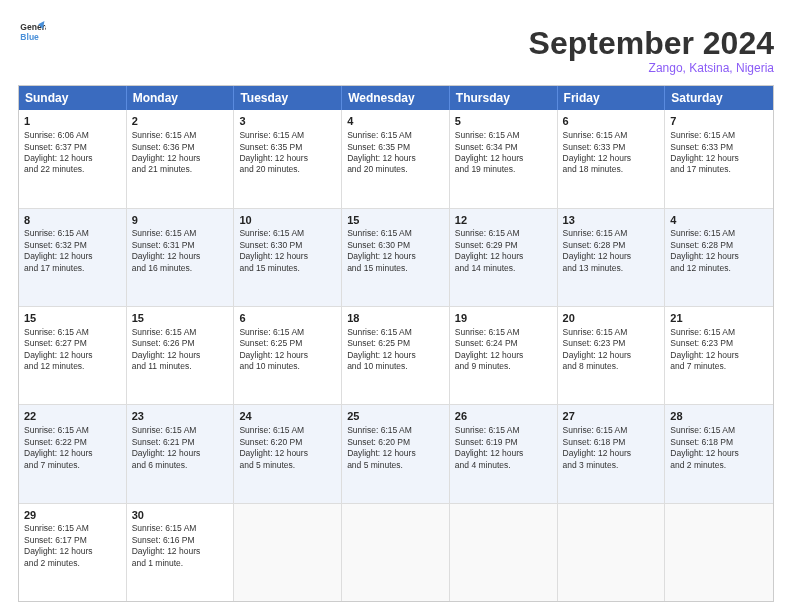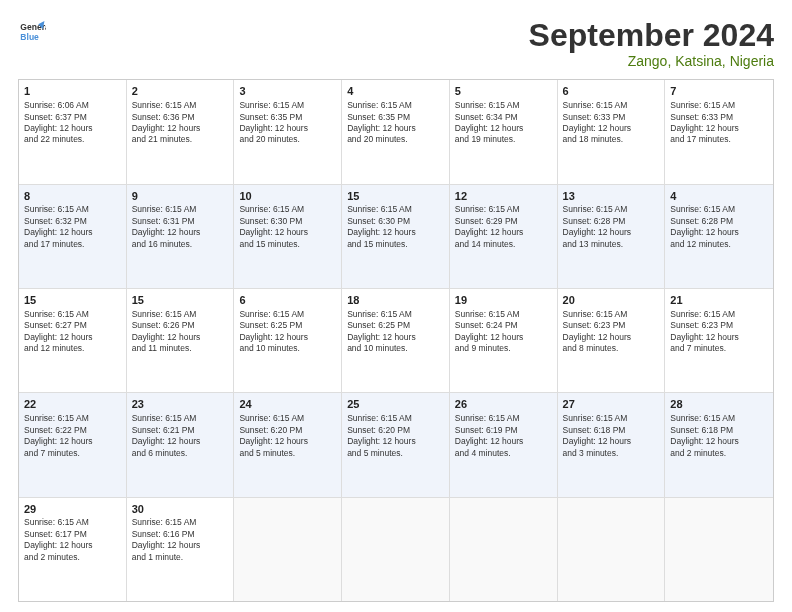--- a/index.html
+++ b/index.html
@@ -27,30 +27,31 @@
       display: flex;
       align-items: center;
       gap: 4px;
     }
     .logo-icon {
       width: 28px;
       height: 28px;
     }
     .title-block {
       text-align: right;
+      margin-top: 8px;
     }
     .month-title {
       font-size: 32px;
       font-weight: bold;
       color: #333;
       line-height: 1.1;
     }
     .subtitle {
-      font-size: 14px;
-      color: #4d7c0f;
+      font-size: 12px;
+      color: #8b5cf6;
     }
     .calendar {
       flex: 1;
       display: flex;
       flex-direction: column;
       border: 1px solid #ccc;
     }
     .cal-header-row {
       display: grid;
       grid-template-columns: repeat(7, 1fr);
@@ -115,20 +116,30 @@
       </svg>
 
     </div>
     <div class="title-block">
       <div class="month-title">September 2024</div>
       <div class="subtitle">Zango, Katsina, Nigeria</div>
     </div>
   </div>
 
   <div class="calendar">
+    <div class="cal-header-row">
+
+    <div class="cal-header-cell">Sunday</div>
+        <div class="cal-header-cell">Monday</div>
+        <div class="cal-header-cell">Tuesday</div>
+        <div class="cal-header-cell">Wednesday</div>
+        <div class="cal-header-cell">Thursday</div>
+        <div class="cal-header-cell">Friday</div>
+        <div class="cal-header-cell">Saturday</div>
+      </div>
     <div class="cal-body">
 
     <div class="cal-week">
           <div class="cal-cell"><span class="day-num">1</span><span style="white-space: pre-line;">Sunrise: 6:06 AM
 Sunset: 6:37 PM
 Daylight: 12 hours
 and 22 minutes.</span></div>
           <div class="cal-cell"><span class="day-num">2</span><span style="white-space: pre-line;">Sunrise: 6:15 AM
 Sunset: 6:36 PM
 Daylight: 12 hours

